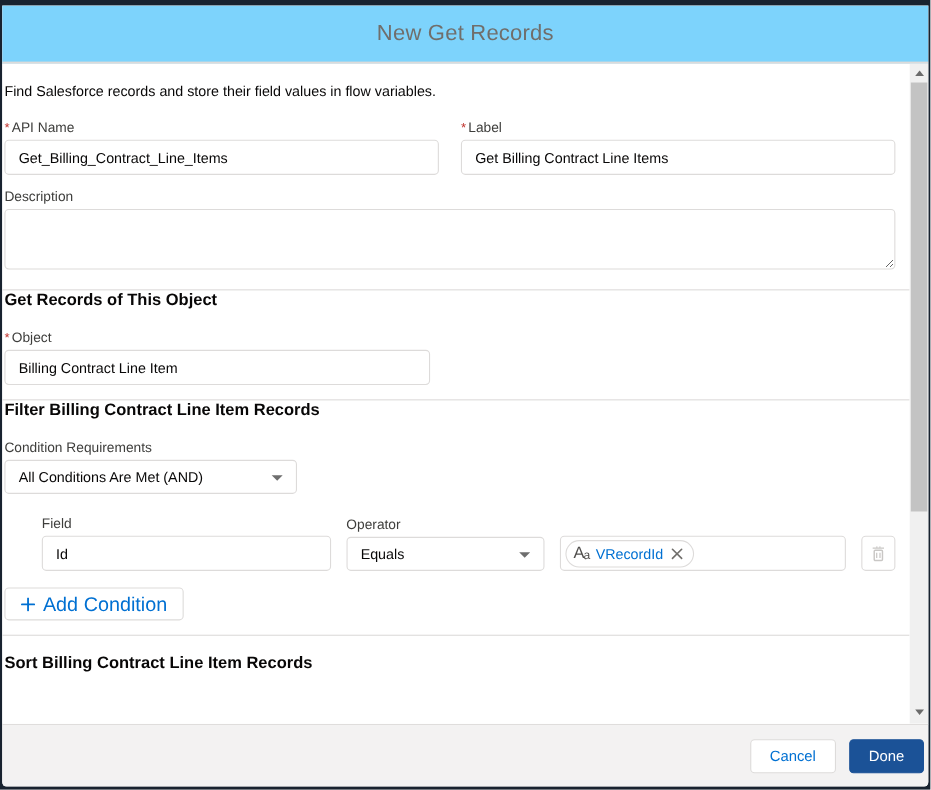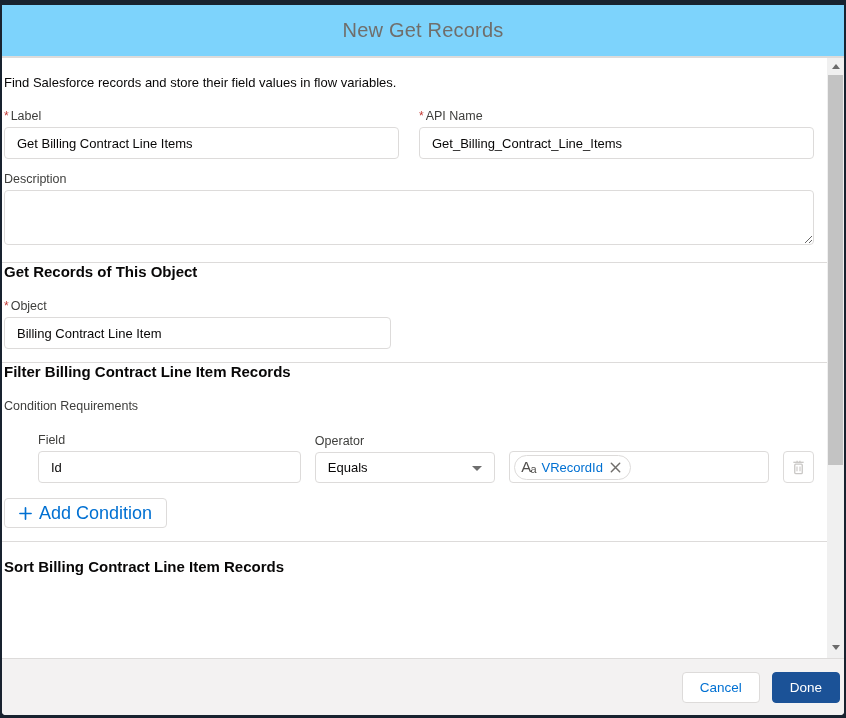--- a/index.html
+++ b/index.html
@@ -125,26 +125,26 @@
       <div class="modal-title">New Get Records</div>
     </div>
 
     <div class="modal-body">
       <div class="body-content">
 
         <div class="intro">Find Salesforce records and store their field values in flow variables.</div>
 
         <div class="two-col">
           <div class="col">
+            <label class="field-label"><span class="req">*</span><span>API Name</span></label>
+            <input class="sf-input" type="text" value="Get_Billing_Contract_Line_Items" style="">
+          </div>
+          <div class="col">
             <label class="field-label"><span class="req">*</span><span>Label</span></label>
             <input class="sf-input" type="text" value="Get Billing Contract Line Items" style="">
-          </div>
-          <div class="col">
-            <label class="field-label"><span class="req">*</span><span>API Name</span></label>
-            <input class="sf-input" type="text" value="Get_Billing_Contract_Line_Items" style="">
           </div>
         </div>
 
         <div class="desc-wrap">
           <label class="field-label">Description</label>
           <textarea class="sf-textarea" style=""></textarea>
         </div>
 
         <hr class="divider">
 
@@ -154,20 +154,24 @@
           <label class="field-label"><span class="req">*</span><span>Object</span></label>
           <input class="sf-input" type="text" value="Billing Contract Line Item" style="">
         </div>
 
         <hr class="divider">
 
         <div class="section-heading">Filter Billing Contract Line Item Records</div>
 
         <div class="cond-req">
           <label class="field-label">Condition Requirements</label>
+          <div class="combobox">
+            <span>All Conditions Are Met (AND)</span>
+            <span class="caret"></span>
+          </div>
         </div>
 
         <div class="condition-row">
           <div class="cond-col-field">
             <label class="field-label">Field</label>
             <input class="sf-input" type="text" value="Id" style="">
           </div>
           <div class="cond-col-operator">
             <label class="field-label">Operator</label>
             <div class="combobox">

